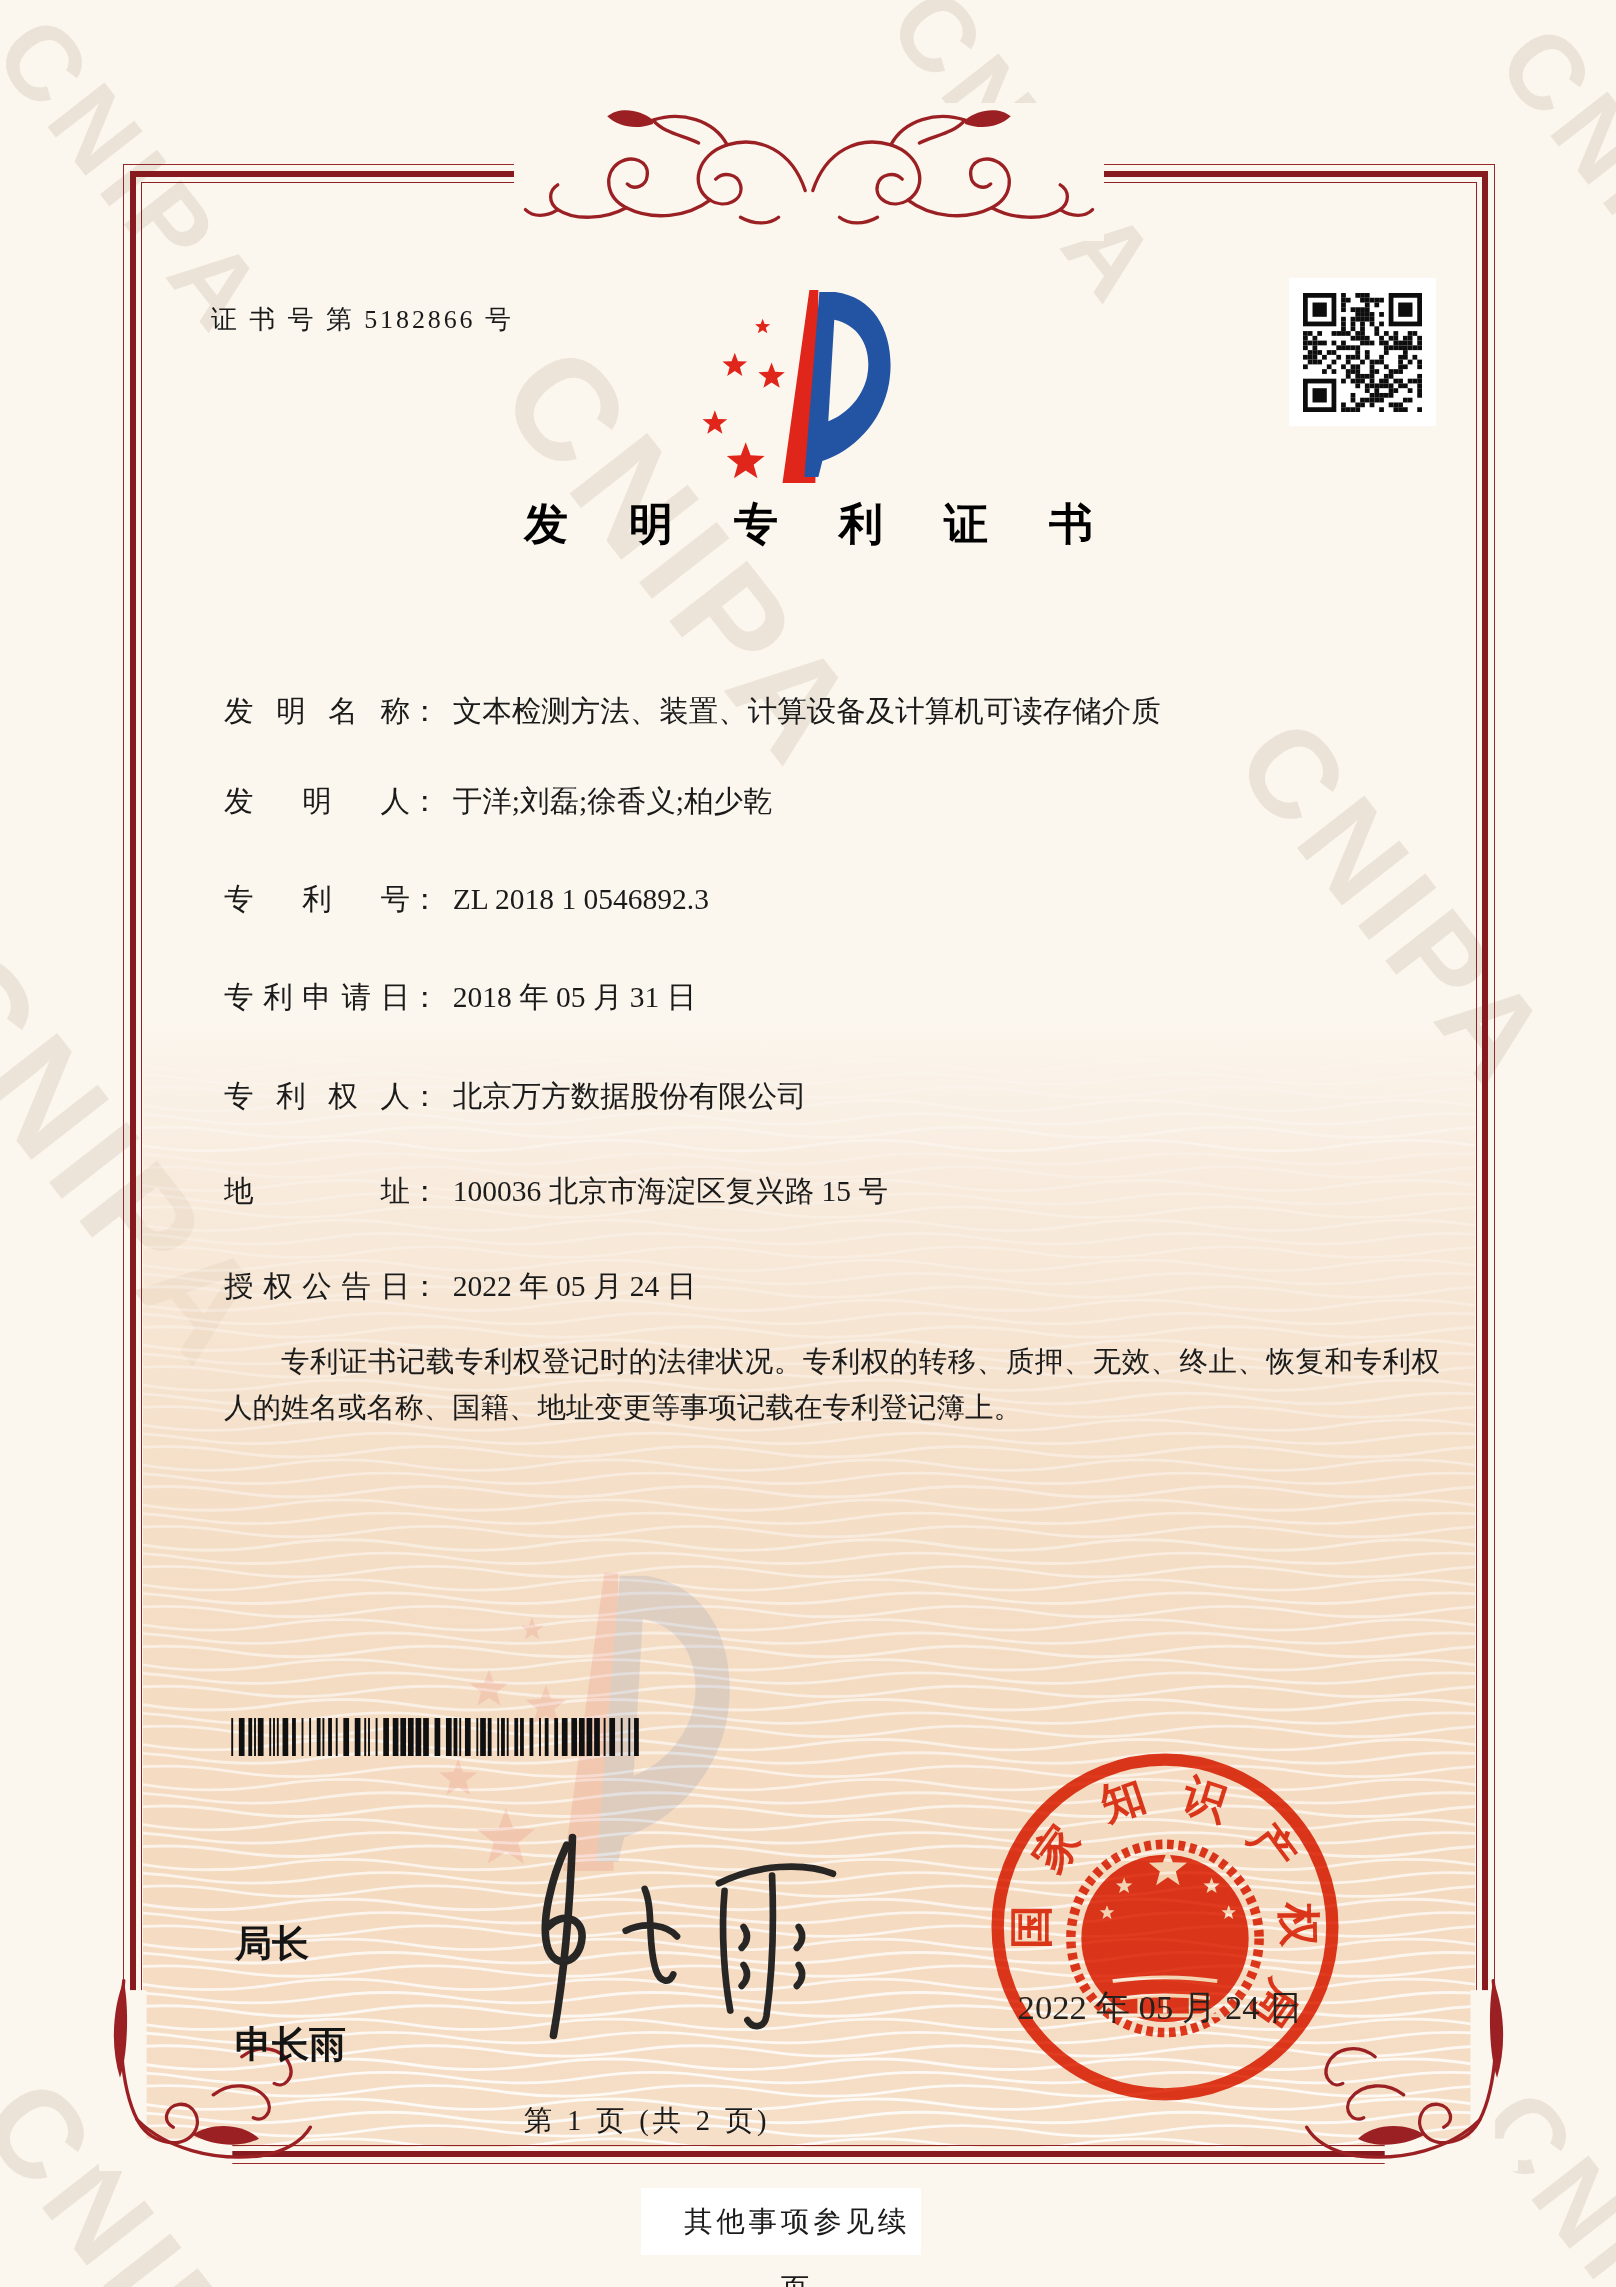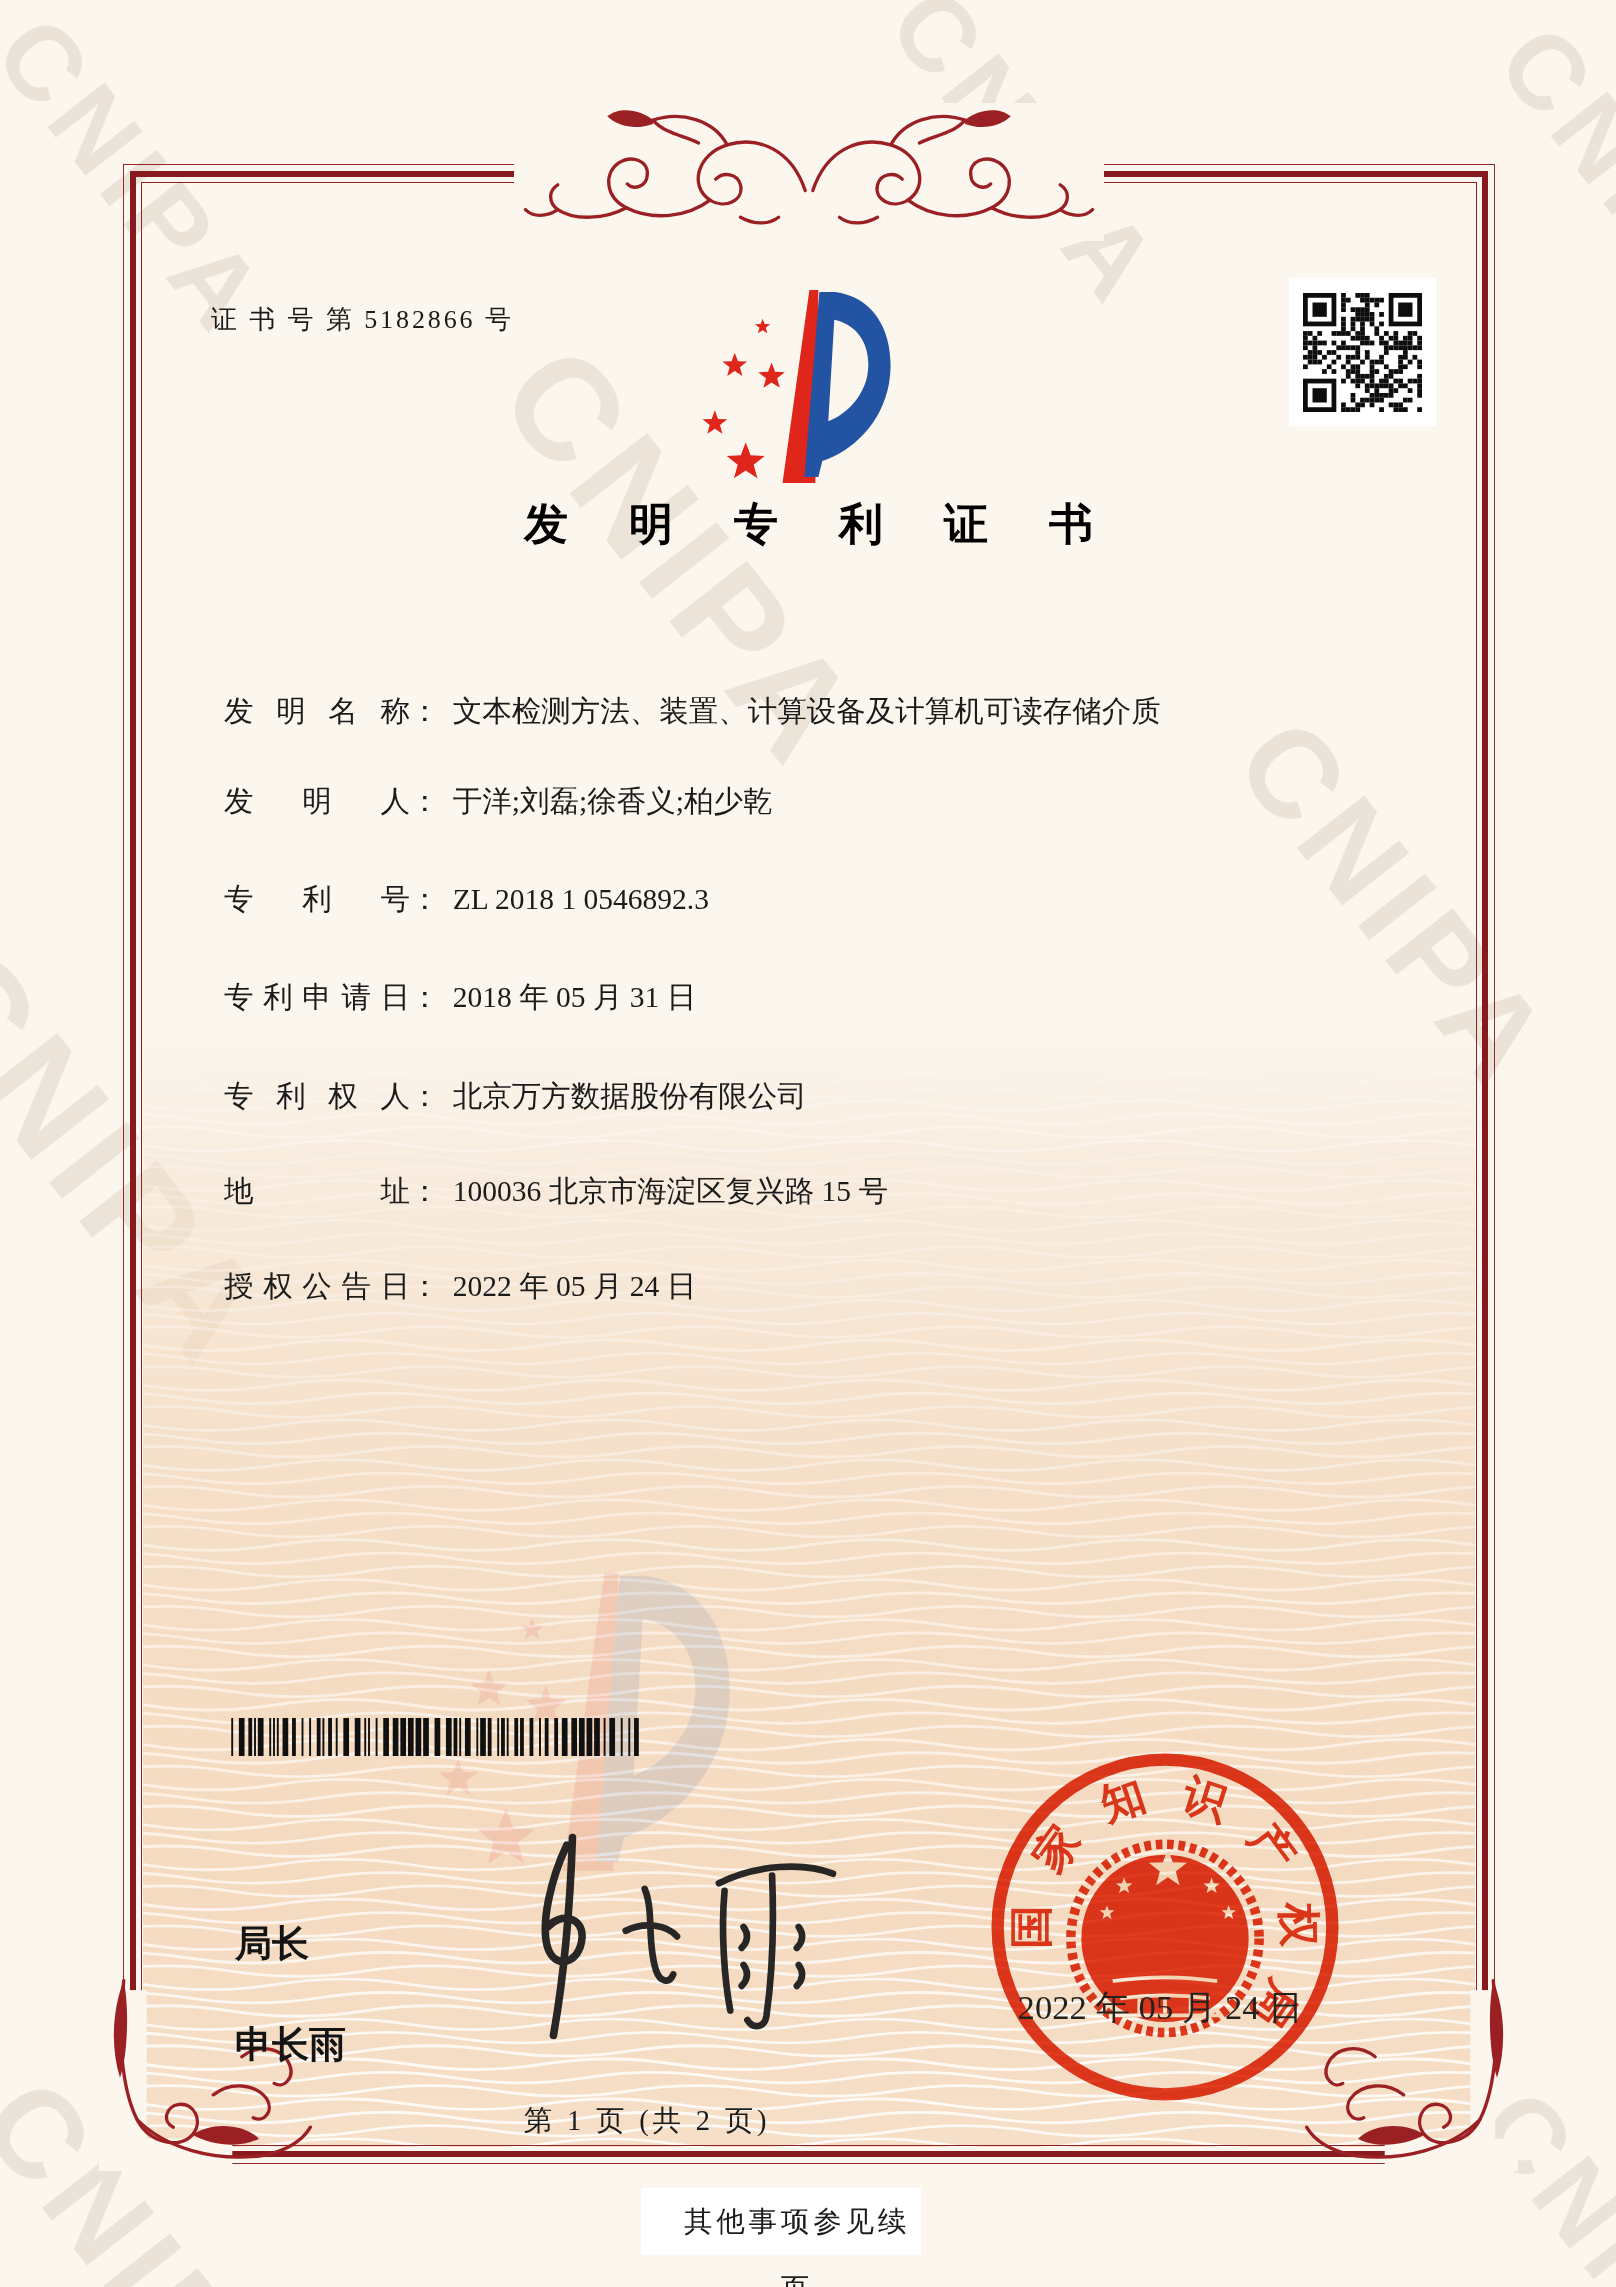--- a/index.html
+++ b/index.html
@@ -507,20 +507,21 @@
   </div>
   <div class="frow" style="top:489px">
     <span class="f-label">地址</span><span>：</span><span class="f-value">100036 北京市海淀区复兴路 15 号</span>
   </div>
   <div class="frow" style="top:584px">
     <span class="f-label">授权公告日</span><span>：</span><span class="f-value">2022 年 05 月 24 日</span>
   </div>
 </div>
 
 <div class="body-text">
+  <p>专利证书记载专利权登记时的法律状况。专利权的转移、质押、无效、终止、恢复和专利权人的姓名或名称、国籍、地址变更等事项记载在专利登记簿上。</p>
 </div>
 
 <div class="barcode">
   <svg width="409" height="38" viewBox="0 0 430 40">
       <g id="bc-bars" fill="#101010">
         <rect x="0" y="0" width="2" height="40"></rect>
         <rect x="8" y="0" width="6" height="40"></rect>
         <rect x="18" y="0" width="4" height="40"></rect>
         <rect x="24" y="0" width="2" height="40"></rect>
         <rect x="28" y="0" width="6" height="40"></rect>

